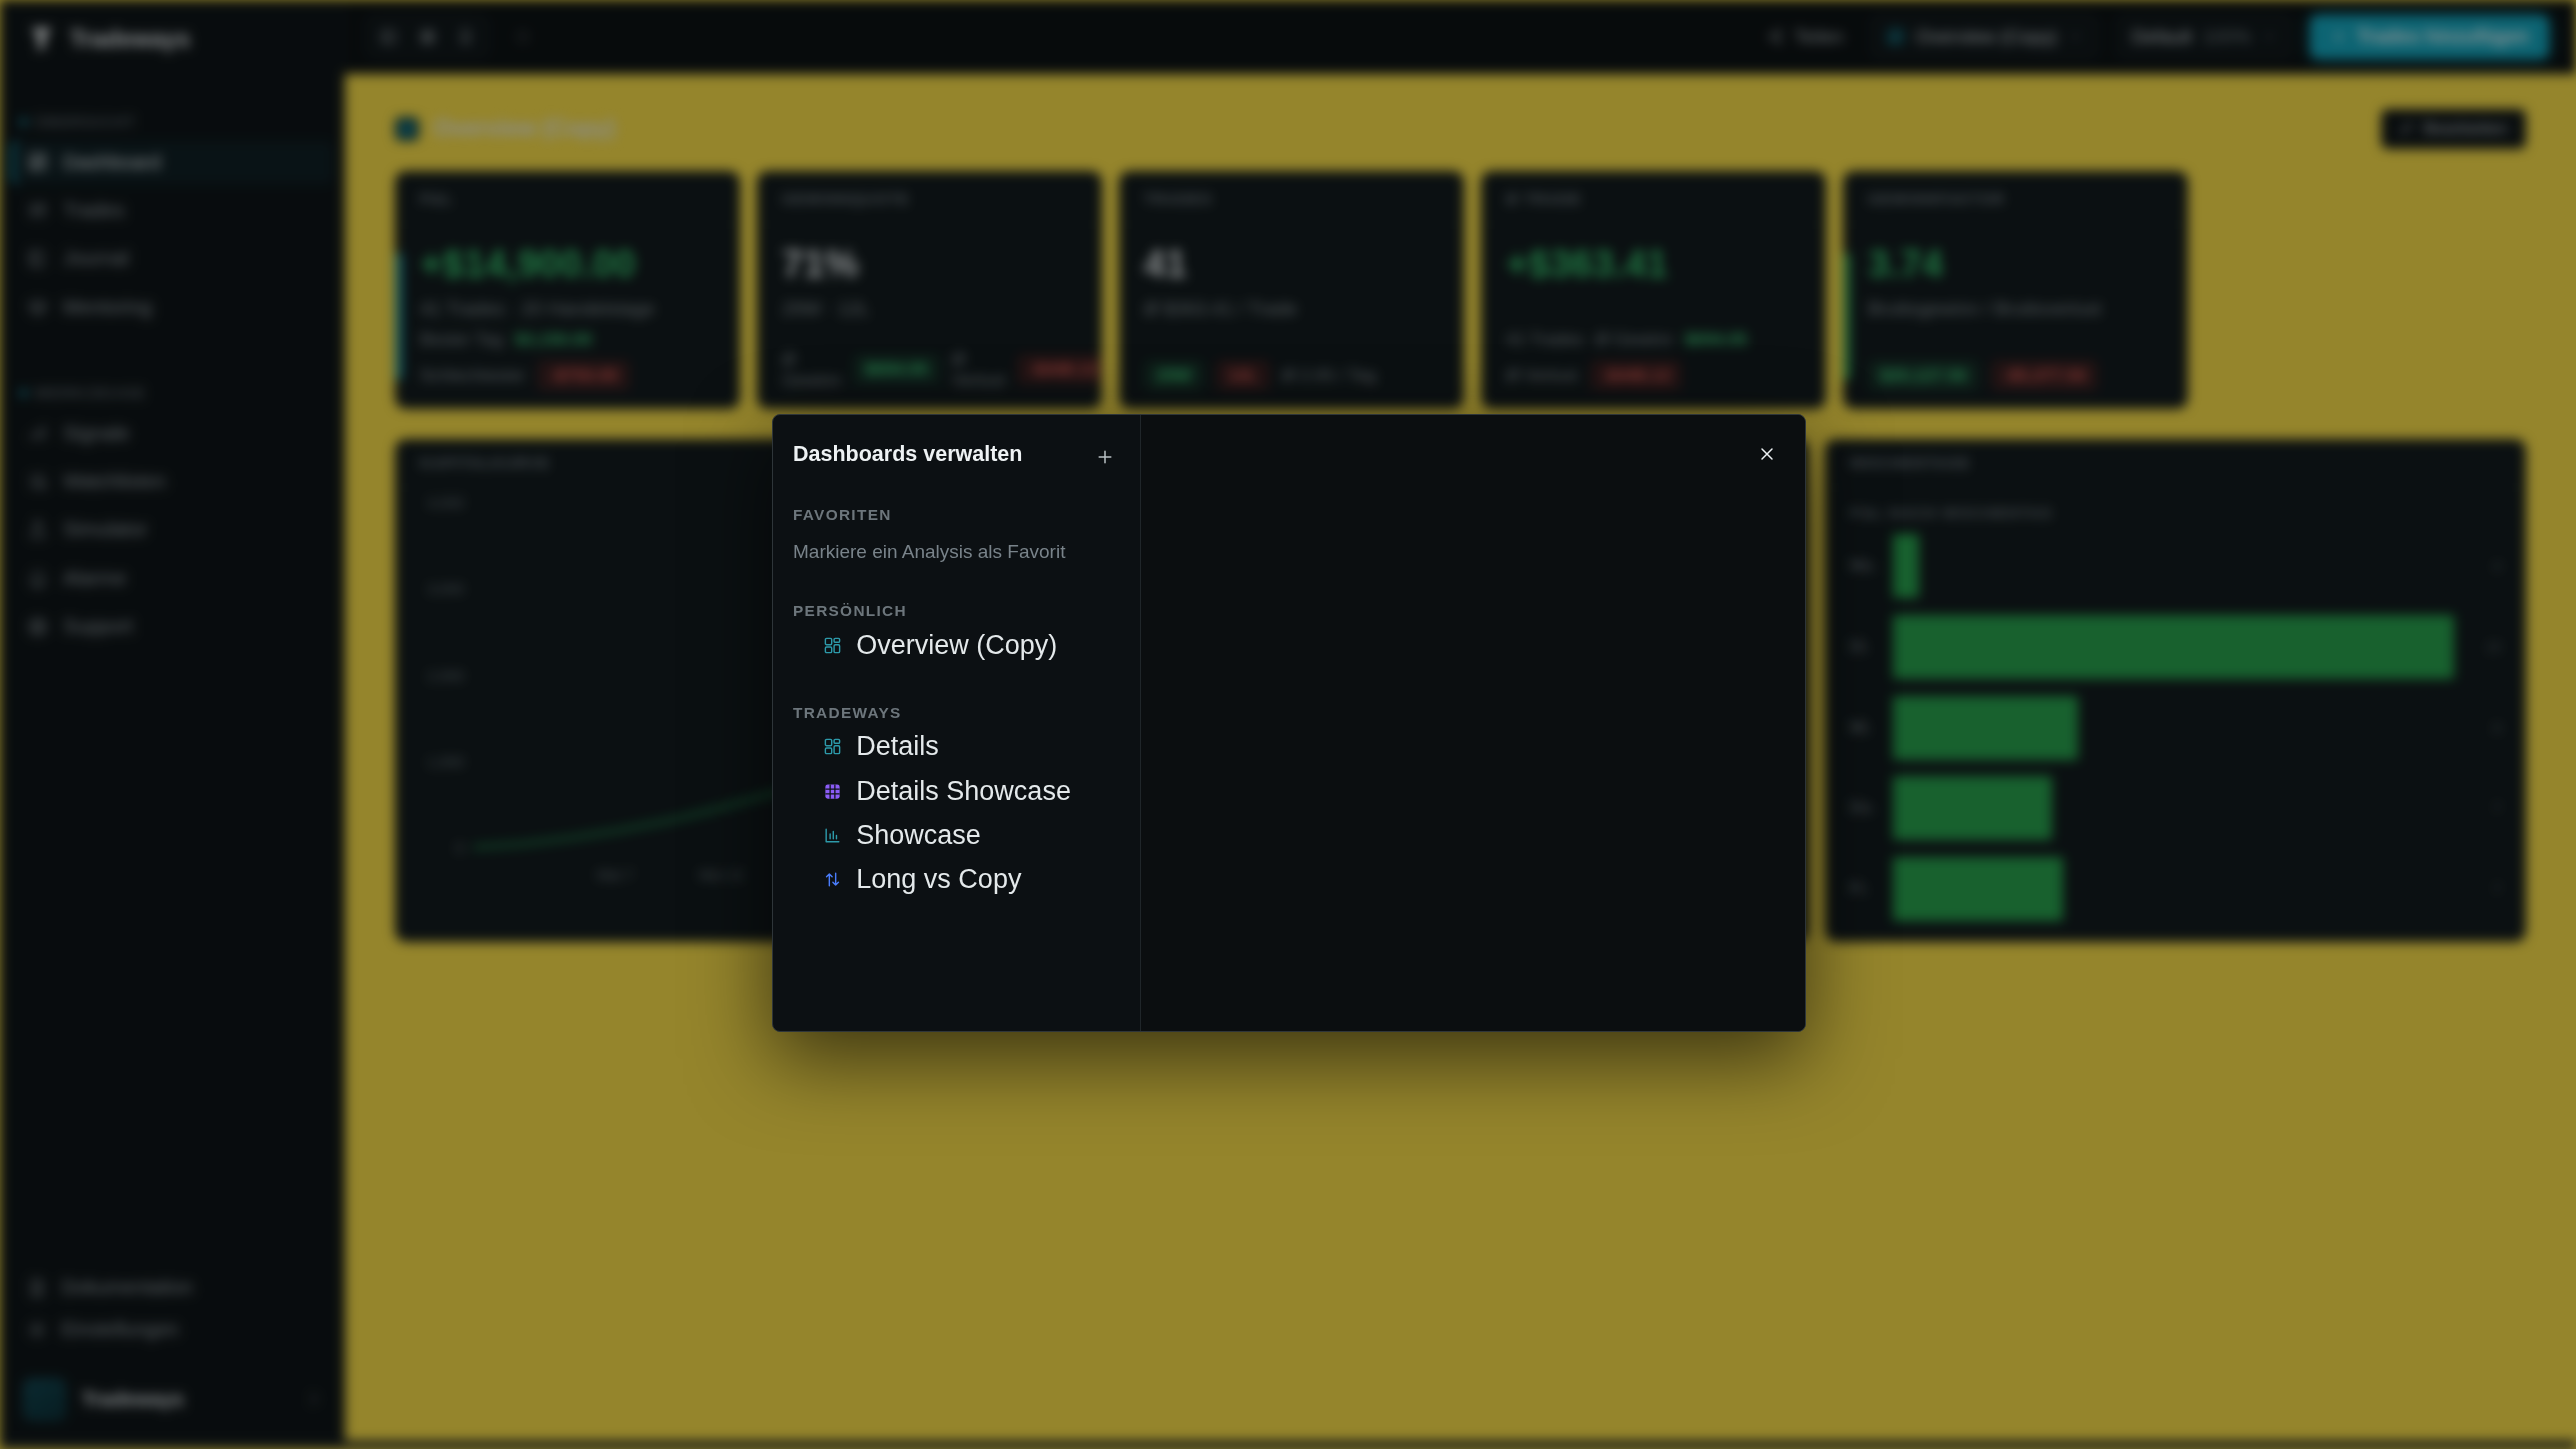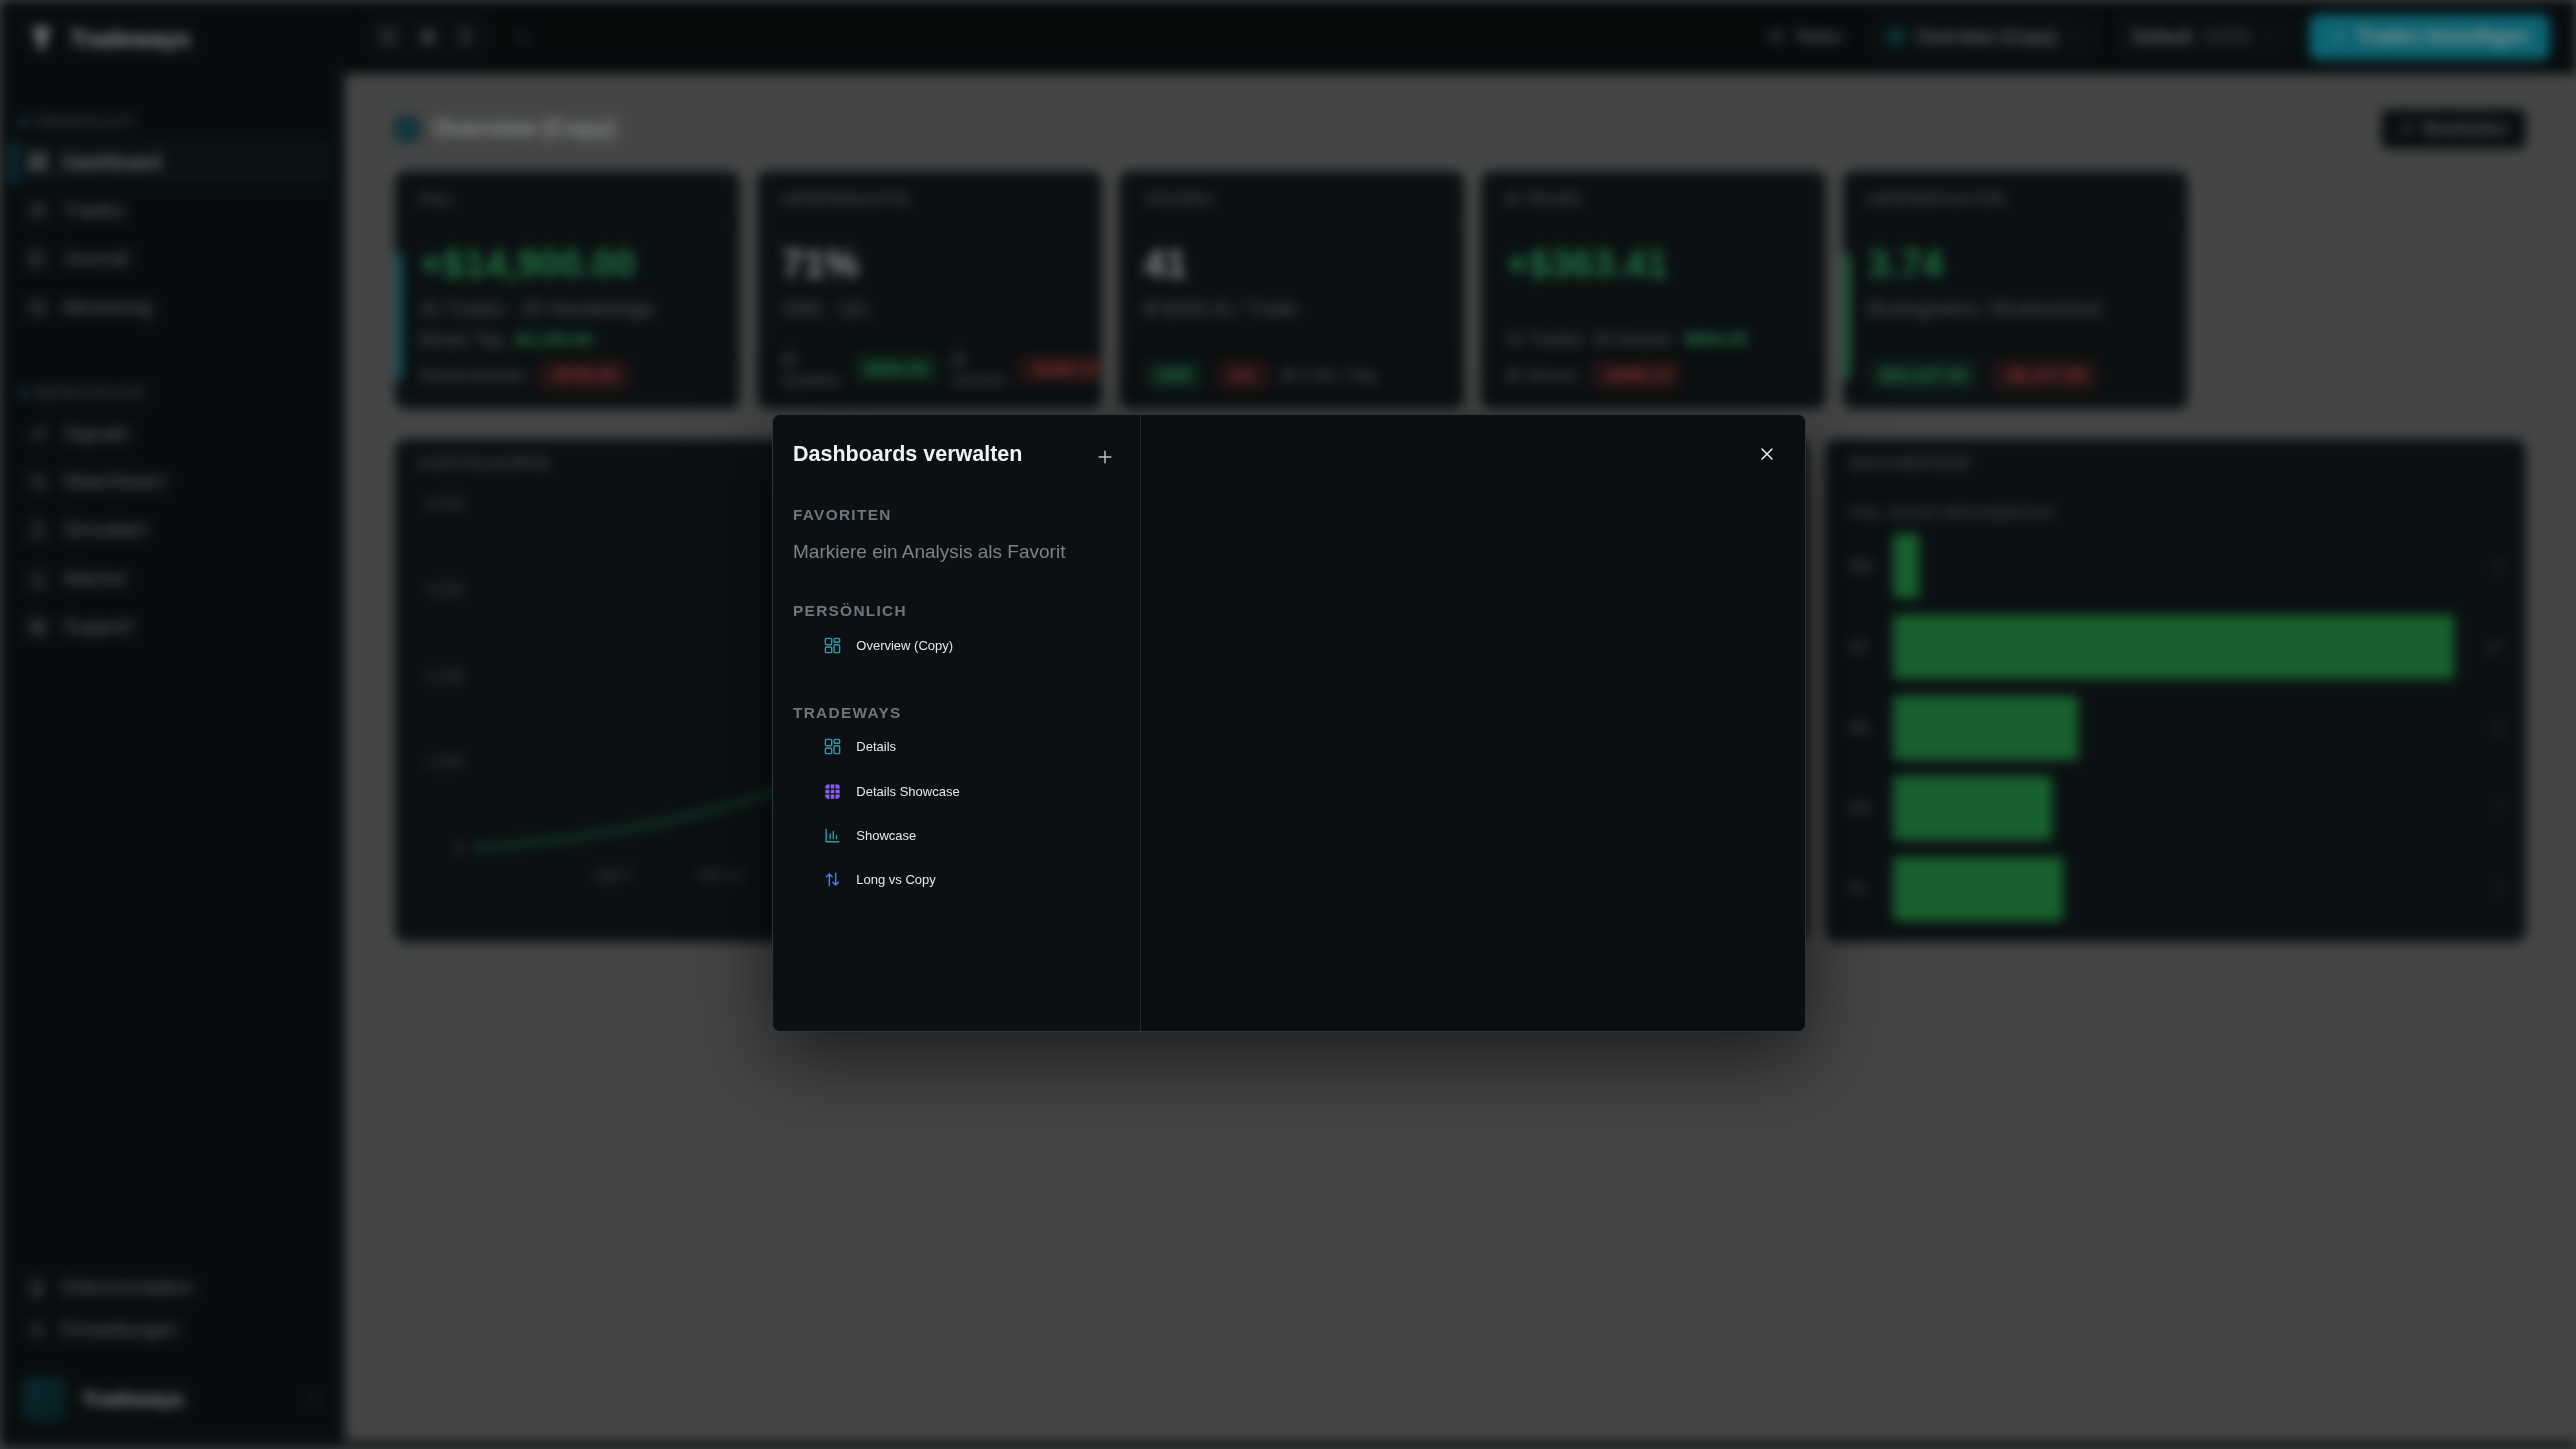--- a/index.html
+++ b/index.html
@@ -1,17 +1,17 @@
 <!DOCTYPE html>
 <html style="font-size:10.7px"><head>
 <meta charset="utf-8">
 <style>
   html,body{margin:0;padding:0;background:#07090a;}
   #viewport{position:relative;width:2576px;height:1449px;overflow:hidden;
-    font-family:"Liberation Sans",sans-serif;color:#dfe5e8;background:#737373;}
+    font-family:"Liberation Sans",sans-serif;color:#dfe5e8;background:#fde047;}
   
   #app{position:absolute;inset:0;filter:blur(6px);}
   #dim{position:absolute;inset:0;background:rgba(4,7,8,.42);pointer-events:none;}
   svg{display:block}
   .ic{stroke:currentColor;fill:none;stroke-width:1.8;stroke-linecap:round;stroke-linejoin:round;}
   
   .sidebar{position:absolute;left:0;top:0;width:345px;height:1449px;background:#0c1114;
     border-right:0.7px solid #151b1e;box-sizing:border-box;}
   .brand{display:flex;align-items:center;gap:13.4px;margin:20px 23px 0 25.5px;height:38px;}
   .logo{width:31px;height:31px;color:#f2f5f6;}
@@ -108,21 +108,21 @@
   .modal{position:absolute;left:772px;top:414px;width:1032px;height:616px;background:#0c1013;
     border:0.7px solid #2e3539;border-radius:8px;display:flex;box-shadow:0 27px 81px rgba(0,0,0,.6);}
   .modal-left{width:368px;border-right:0.7px solid #20262a;box-sizing:border-box;padding:27px 23px 0 20px;position:relative;}
   .modal-title{font-size:21.5px;font-weight:700;color:#eef2f4;}
   .modal-add{position:absolute;right:20px;top:27px;width:29.5px;height:29.5px;display:flex;align-items:center;
     justify-content:center;color:#b9c1c5;cursor:pointer;border-radius:5.4px;}
   .modal-add svg{width:20px;height:20px;}
   .m-section{font-size:15.4px;letter-spacing:1.3px;color:#6d767c;font-weight:700;margin-top:39px;}
   .m-hint{font-size:19px;color:#79838a;margin-top:17.4px;}
   .m-item{display:flex;align-items:center;gap:14.8px;height:39px;margin-top:5.4px;padding-left:29.5px;
-    font-size:13px;color:#e4e9eb;border-radius:6.7px;cursor:pointer;}
+    font-size:27px;color:#e4e9eb;border-radius:6.7px;cursor:pointer;}
   .m-item svg{width:19px;height:19px;flex:0 0 auto;}
   .m-item .teal{color:#2d9aaa;}
   .m-item .blue{color:#4a7dfc;}
   .modal-right{flex:1;position:relative;background:#0b0e10;border-radius:0 8px 8px 0;}
   .modal-close{position:absolute;top:24px;right:23px;width:29.5px;height:29.5px;display:flex;align-items:center;
     justify-content:center;color:#eef2f4;cursor:pointer;}
   .modal-close svg{width:20px;height:20px;}
   .empty-msg{position:absolute;left:0;right:0;top:50%;transform:translateY(-50%);text-align:center;
     font-size:19.5px;color:#848d92;}
 </style>

